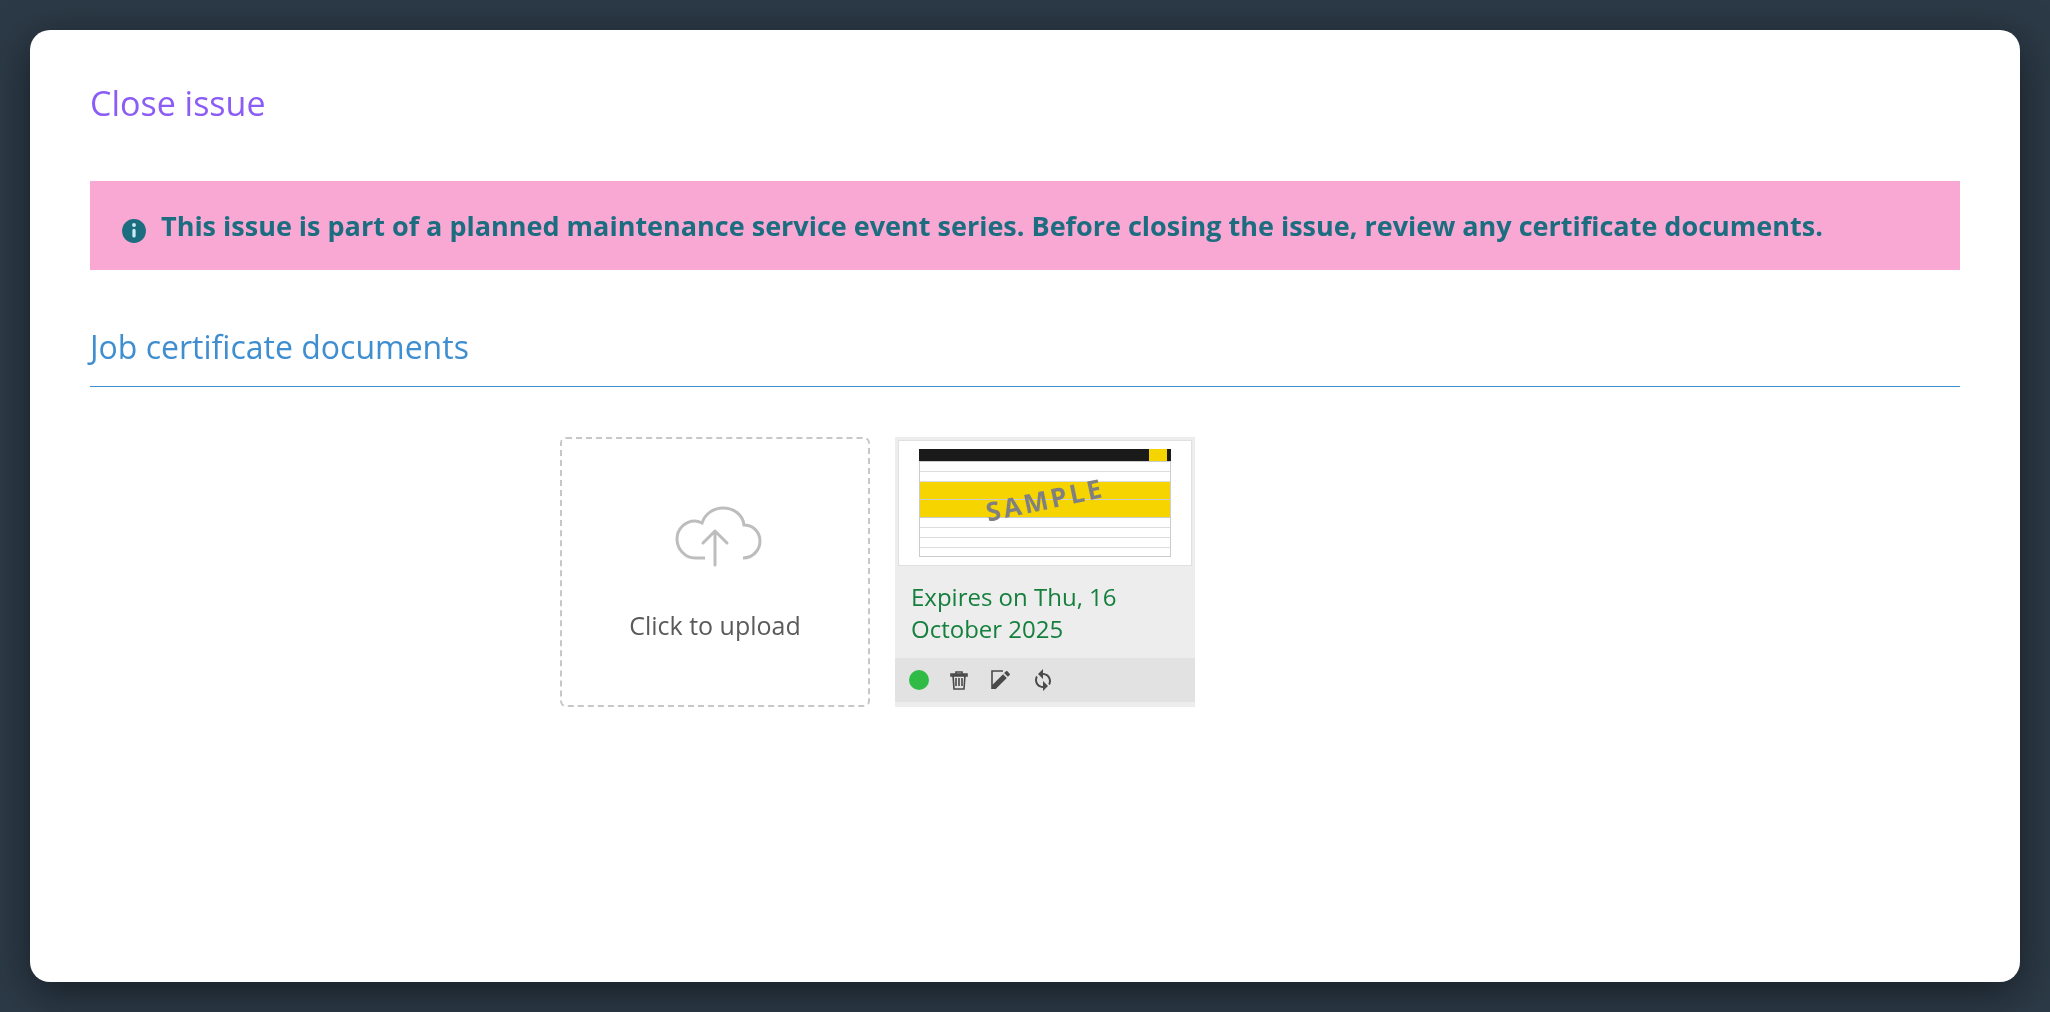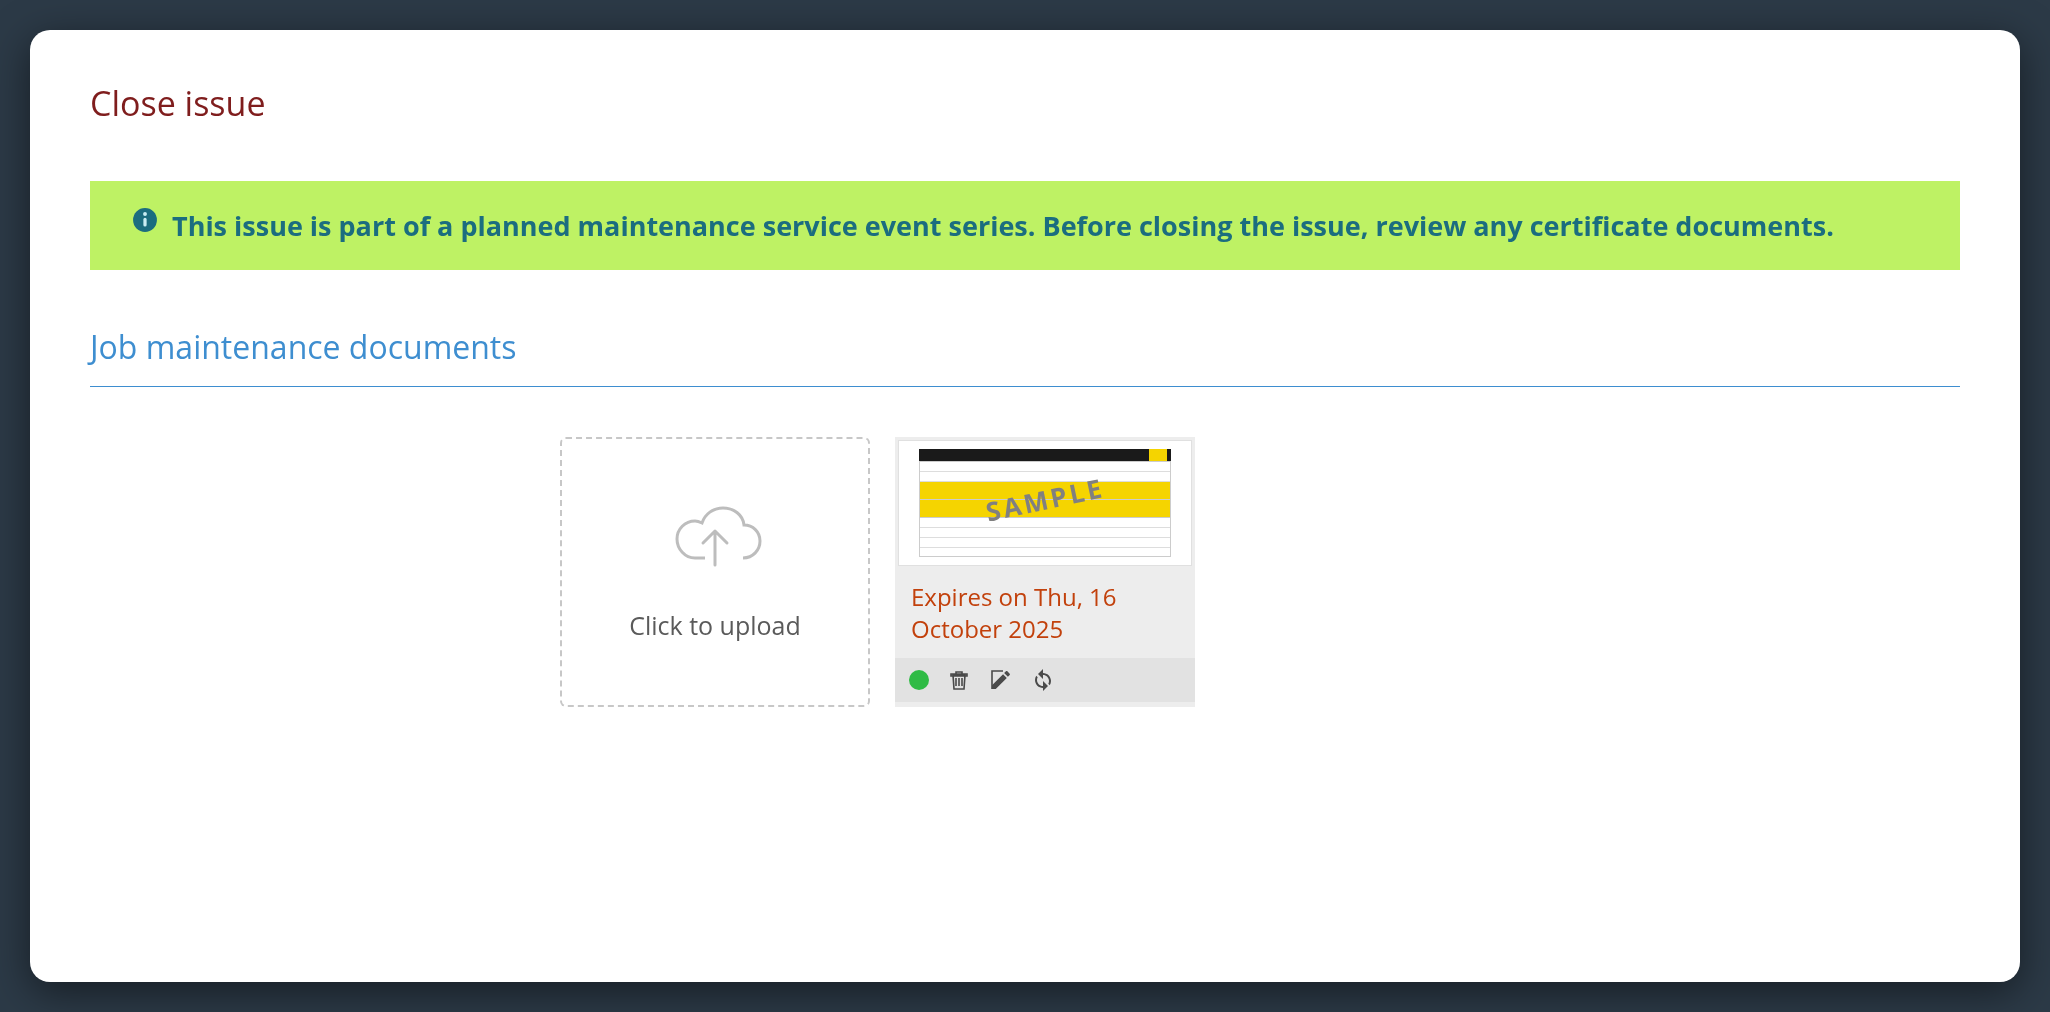--- a/index.html
+++ b/index.html
@@ -22,29 +22,29 @@
       box-shadow: 0 10px 40px rgba(0,0,0,0.5);
       padding: 50px 60px 60px 60px;
       width: 100%;
       height: 100%;
       position: relative;
     }
     
     .modal-title {
       font-size: 34px;
       font-weight: 400;
-      color: #7f1d1d;
+      color: #8b5cf6;
       margin-bottom: 55px;
     }
     
     .alert-banner {
-      background: #bef264;
-      padding: 26px 42px;
-      display: flex;
-      align-items: flex-start;
+      background: #f9a8d4;
+      padding: 26px 31px;
+      display: flex;
+      align-items: flex-end;
       gap: 14px;
       margin-bottom: 55px;
     }
     
     .alert-icon {
       flex-shrink: 0;
       width: 26px;
       height: 26px;
       display: flex;
       align-items: center;
@@ -171,21 +171,21 @@
       transform: translate(-50%, -60%) rotate(-12deg);
       color: #808080;
       font-size: 26px;
       font-weight: 700;
       letter-spacing: 3px;
       pointer-events: none;
     }
     
     .doc-info {
       padding: 12px 16px 12px 16px;
-      color: #c2410c;
+      color: #15803d;
       font-size: 24px;
       line-height: 1.35;
     }
     
     .doc-actions {
       background: #e2e2e2;
       padding: 10px 14px;
       display: flex;
       align-items: center;
       gap: 18px;
@@ -223,21 +223,21 @@
     <span class="alert-icon">
       <svg viewBox="0 0 24 24">
         <circle cx="12" cy="12" r="11" fill="#1b6d7f"></circle>
         <rect x="10.5" y="10" width="3" height="8" fill="#c9edf3" rx="1.5"></rect>
         <circle cx="12" cy="6.5" r="1.8" fill="#c9edf3"></circle>
       </svg>
     </span>
     <span class="alert-text">This issue is part of a planned maintenance service event series. Before closing the issue, review any certificate documents.</span>
   </div>
 
-  <h2 class="section-heading">Job maintenance documents</h2>
+  <h2 class="section-heading">Job certificate documents</h2>
 
   <div class="documents-row">
     <div class="upload-box">
       <span class="upload-icon">
         <svg viewBox="0 0 100 70">
           <path d="M 78 55 C 88 55 95 47 95 38 C 95 29 88 22 79 22 C 78 12 69 5 58 5 C 48 5 40 11 37 20 C 35 19 33 18 30 18 C 20 18 12 26 12 36 C 12 46 20 55 30 55 L 40 55" stroke="#bdbdbd" stroke-width="3" fill="none"></path>
           <path d="M 50 62 L 50 28 M 50 28 L 38 40 M 50 28 L 62 40" stroke="#bdbdbd" stroke-width="3" fill="none" stroke-linecap="round" stroke-linejoin="round"></path>
         </svg>
       </span>
       <span class="upload-text">Click to upload</span>

